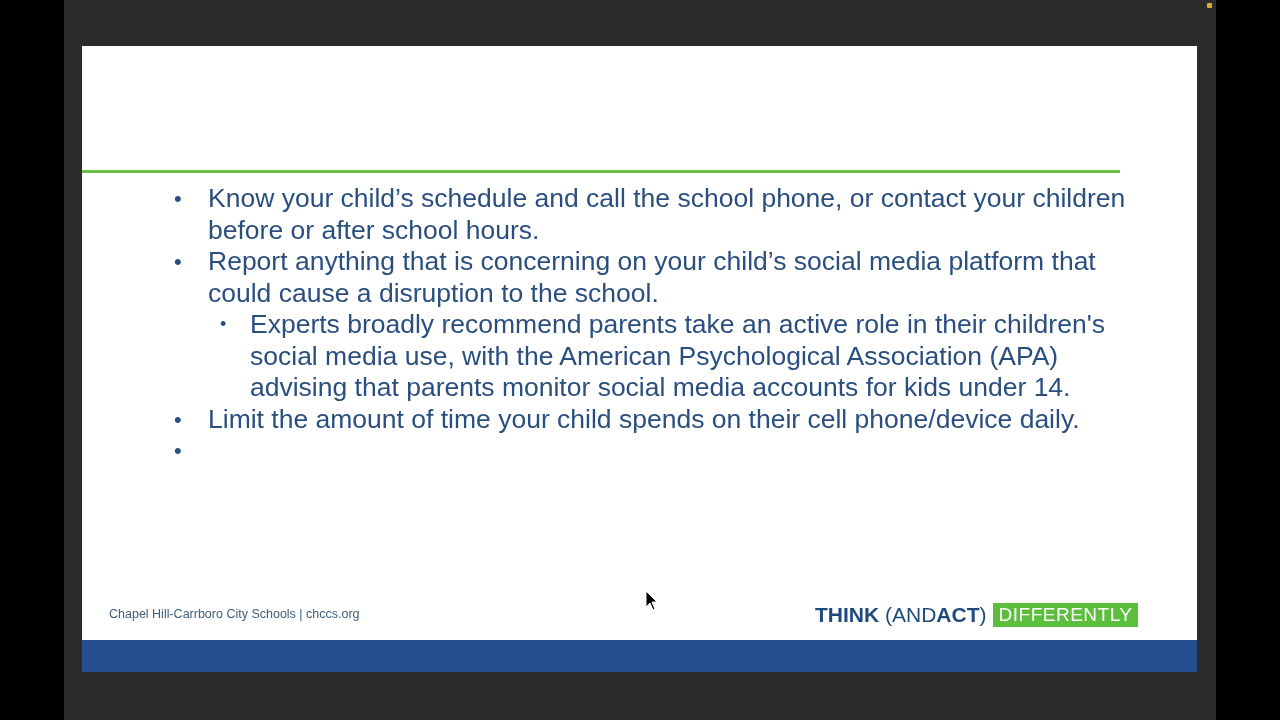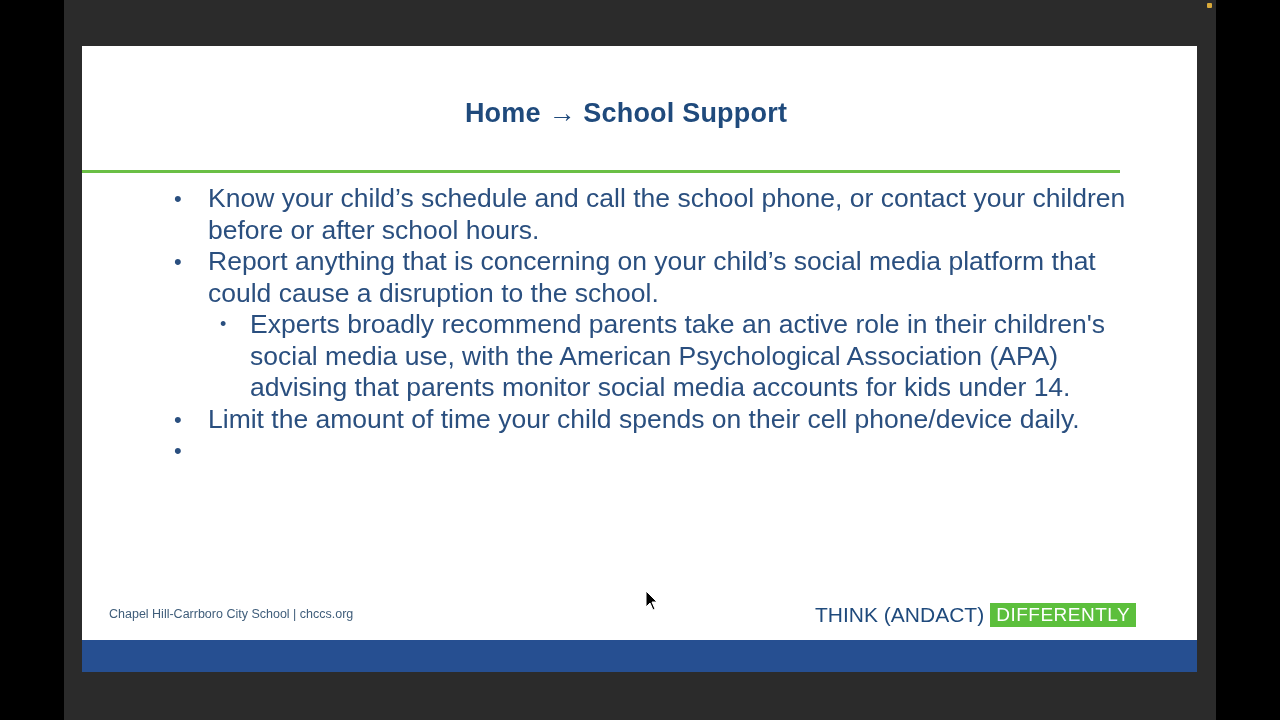--- a/index.html
+++ b/index.html
@@ -12,47 +12,46 @@
                  font-size:27px; font-weight:bold; color:#1f4a7c; letter-spacing:0.2px; }
   .rule { position:absolute; left:0; top:124px; width:1038px; height:3px; background:#6abf45; }
   .bullets { position:absolute; left:90px; top:137px; width:960px; margin:0; padding:0; list-style:none; }
   .bullets li { position:relative; padding-left:36px; font-size:26.5px; line-height:31.5px; color:#2a4f7f; }
   .bullets li .dot { position:absolute; left:2px; top:0; font-size:22px; }
   .sub { list-style:none; margin:0; padding:0; }
   .sub li { padding-left:42px; }
   .sub li .dot { left:12px; font-size:18px; }
   .footer-left { position:absolute; left:27px; top:561px; font-size:12.5px; color:#3f5d7a; }
   .tagline { position:absolute; left:733px; top:557px; font-size:21px; color:#1f4a7c; display:flex; align-items:center; }
-  .tagline b { font-weight:400; }
+  .tagline b { font-weight:700; }
   .tag-green { background:#5cbf3c; color:#fff; padding:1px 6px; margin-left:6px; font-size:19px; letter-spacing:0.5px; }
   .bluebar { position:absolute; left:82px; top:640px; width:1115px; height:32px; background:#264f91; }
   .cursor { position:absolute; left:645px; top:590px; width:14px; height:22px; }
 </style>
 </head>
 <body>
 
 <div class="viewer"></div>
 <div class="rec-dot"></div>
 
 <div class="slide">
-  <div class="slide-title">Home → School Support</div>
   <div class="rule"></div>
 
   <ul class="bullets">
     <li><span class="dot">•</span><span>Know your child’s schedule and call the school phone, or contact your children before or after school hours.</span></li>
     <li><span class="dot">•</span><span>Report anything that is concerning on your child’s social media platform that could cause a disruption to the school.</span>
       <ul class="sub">
         <li style="padding-left:42px;position:relative;"><span class="dot">•</span><span>Experts broadly recommend parents take an active role in their children's social media use, with the American Psychological Association (APA) advising that parents monitor social media accounts for kids under 14.</span></li>
       </ul>
     </li>
     <li><span class="dot">•</span><span>Limit the amount of time your child spends on their cell phone/device daily.</span></li>
     <li><span class="dot">•</span></li>
   </ul>
 
-  <div class="footer-left">Chapel Hill-Carrboro City School | chccs.org</div>
+  <div class="footer-left">Chapel Hill-Carrboro City Schools | chccs.org</div>
   <div class="tagline">
     <b>THINK</b>&nbsp;<span>(AND </span><b>ACT</b><span>)</span>
     <span class="tag-green">DIFFERENTLY</span>
   </div>
 </div>
 <div class="bluebar"></div>
 
 <svg class="cursor" viewBox="0 0 14 22">
   <path d="M1 1 L1 17 L5 13 L8 20 L10 19 L7 12 L12 12 Z" fill="#000" stroke="#fff" stroke-width="1"></path>
 </svg>

